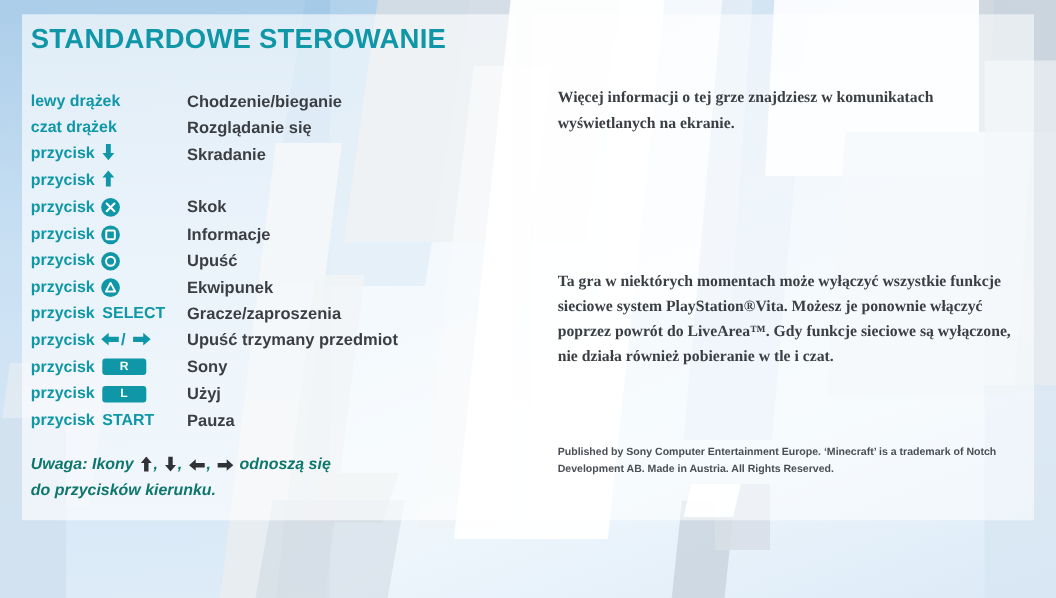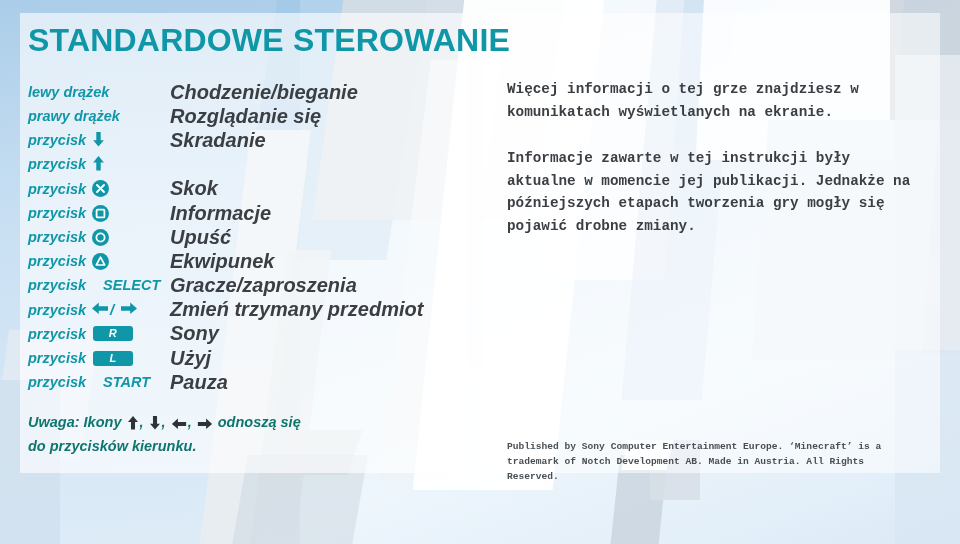--- a/index.html
+++ b/index.html
@@ -34,75 +34,75 @@
   .sh20{left:895px;top:350px;width:65px;height:194px;background:#d7e5f2;opacity:.7;}
   .sh21{left:405px;top:60px;width:70px;height:420px;background:#eef2f5;opacity:.75;transform:skewX(-7deg);}
 
   
   .panel{position:absolute;background:rgba(255,255,255,.62);}
   #left-panel{left:20px;top:13px;width:447px;height:460px;}
   #right-panel{left:484px;top:13px;width:456px;height:460px;background:rgba(255,255,255,.55);}
 
   #page-title{
     position:absolute;left:28px;top:22px;
-    font-size:32px;font-weight:bold;letter-spacing:.2px;
+    font-size:25px;font-weight:bold;letter-spacing:.2px;
     color:#0f97a8;font-family:"Liberation Sans",sans-serif;
   }
 
   
-  #controls-list{position:absolute;left:28px;top:80px;width:420px;font-style:italic;}
+  #controls-list{position:absolute;left:28px;top:80px;width:420px;}
   .ctrl-row{display:flex;align-items:center;height:24.2px;}
   .ctrl-key{
     width:142px;flex:0 0 142px;display:flex;align-items:center;
     color:#0f97a8;font-size:14.5px;font-weight:bold;
     font-family:"Liberation Sans",sans-serif;line-height:1;
   }
   .ctrl-key .kw{white-space:nowrap;}
   .ctrl-act{
-    color:#3b3f44;font-size:20px;font-weight:bold;
+    color:#3b3f44;font-size:15px;font-weight:bold;
     font-family:"Liberation Sans",sans-serif;white-space:nowrap;
   }
 
   
   .ps{display:inline-block;width:17px;height:17px;border-radius:50%;
       background:#0f97a8;position:relative;margin-left:6px;vertical-align:-3px;}
   .ps svg{position:absolute;left:0;top:0;}
   .shoulder{
     display:inline-block;margin-left:7px;background:#0f97a8;color:#fff;
     border-radius:3px;width:40px;height:15px;line-height:15px;text-align:center;
     font-size:11px;font-weight:bold;letter-spacing:.5px;
     font-family:"Liberation Sans",sans-serif;vertical-align:1px;
   }
   .arrow{display:inline-block;margin-left:5px;vertical-align:-2px;}
   .arrow-sep{color:#0f97a8;font-size:15px;font-weight:bold;margin:0 1px;}
   .updown{display:inline-block;margin-left:6px;vertical-align:-3px;}
-  .kw-inline{margin-left:17px;}
+  .kw-inline{margin-left:7px;}
 
   
   #controls-note{
     position:absolute;left:28px;top:412px;width:400px;
     color:#0f766e;font-size:14.5px;font-weight:bold;line-height:21px;
     font-family:"Liberation Sans",sans-serif;
     font-style:italic;
   }
   #controls-note .ar{display:inline-block;vertical-align:-3px;margin:0 1px;}
 
   
   .rt-para{
     position:absolute;left:507px;width:420px;
     color:#3b3f44;font-size:14.3px;font-weight:bold;line-height:22.5px;
-    font-family:Liberation Mono, monospace;
+    font-family:Liberation Serif, serif;
   }
   #para-1{top:78px;}
   #para-2{top:147px;}
   #para-3{top:245px;}
   #legal-text{
-    position:absolute;left:507px;top:439px;width:400px;
+    position:absolute;left:507px;top:404px;width:400px;
     color:#4a4f55;font-size:9.6px;font-weight:bold;line-height:15px;
-    font-family:Liberation Mono, monospace;
+    font-family:Liberation Sans, sans-serif;
   }
 </style>
 </head>
 <body>
 
 <div id="stage">
 
   <div class="bg sh1"></div>
   <div class="bg sh2"></div>
   <div class="bg sh3"></div>
@@ -134,21 +134,21 @@
 
     <div class="ctrl-row">
       <div class="ctrl-key">
         <span class="kw">lewy drążek</span>
       </div>
       <div class="ctrl-act">Chodzenie/bieganie</div>
     </div>
 
     <div class="ctrl-row">
       <div class="ctrl-key">
-        <span class="kw">prawy drążek</span>
+        <span class="kw">czat drążek</span>
       </div>
       <div class="ctrl-act">Rozglądanie się</div>
     </div>
 
     <div class="ctrl-row">
       <div class="ctrl-key">
         <span class="kw">przycisk</span>
         <span class="updown">
           <svg width="13" height="15" viewBox="0 0 13 15">
               <path d="M4.3 0h4.4v8.2h3.2L6.5 14.6 1.1 8.2h3.2z" fill="#0f97a8"></path>
@@ -236,21 +236,21 @@
               <path d="M17 4.2v4.6H7.8v3.3L1 6.5 7.8.4v3.8z" fill="#0f97a8"></path>
             </svg>
         </span>
         <span class="arrow-sep">/</span>
         <span class="arrow">
           <svg width="18" height="13" viewBox="0 0 18 13">
               <path d="M1 4.2v4.6h9.2v3.3L17 6.5 10.2.4v3.8z" fill="#0f97a8"></path>
             </svg>
         </span>
       </div>
-      <div class="ctrl-act">Zmień trzymany przedmiot</div>
+      <div class="ctrl-act">Upuść trzymany przedmiot</div>
     </div>
 
     <div class="ctrl-row">
       <div class="ctrl-key">
         <span class="kw">przycisk</span>
         <span class="shoulder">R</span>
       </div>
       <div class="ctrl-act">Sony</div>
     </div>
 
@@ -293,16 +293,16 @@
       <svg width="16" height="12" viewBox="0 0 18 13">
           <path d="M1 4.2v4.6h9.2v3.3L17 6.5 10.2.4v3.8z" fill="#2f3337"></path>
         </svg>
     </span>
     <span>odnoszą się</span>
     <br>
     <span>do przycisków kierunku.</span>
   </div>
 
   <div class="rt-para" id="para-1">Więcej informacji o tej grze znajdziesz w komunikatach wyświetlanych na ekranie.</div>
-  <div class="rt-para" id="para-2">Informacje zawarte w tej instrukcji były aktualne w momencie jej publikacji. Jednakże na późniejszych etapach tworzenia gry mogły się pojawić drobne zmiany.</div>
+  <div class="rt-para" id="para-3">Ta gra w niektórych momentach może wyłączyć wszystkie funkcje sieciowe system PlayStation®Vita. Możesz je ponownie włączyć poprzez powrót do LiveArea™. Gdy funkcje sieciowe są wyłączone, nie działa również pobieranie w tle i czat.</div>
   <div id="legal-text">Published by Sony Computer Entertainment Europe. ‘Minecraft’ is a trademark of Notch Development AB. Made in Austria. All Rights Reserved.</div>
 
 </div>
 
 </body></html>

